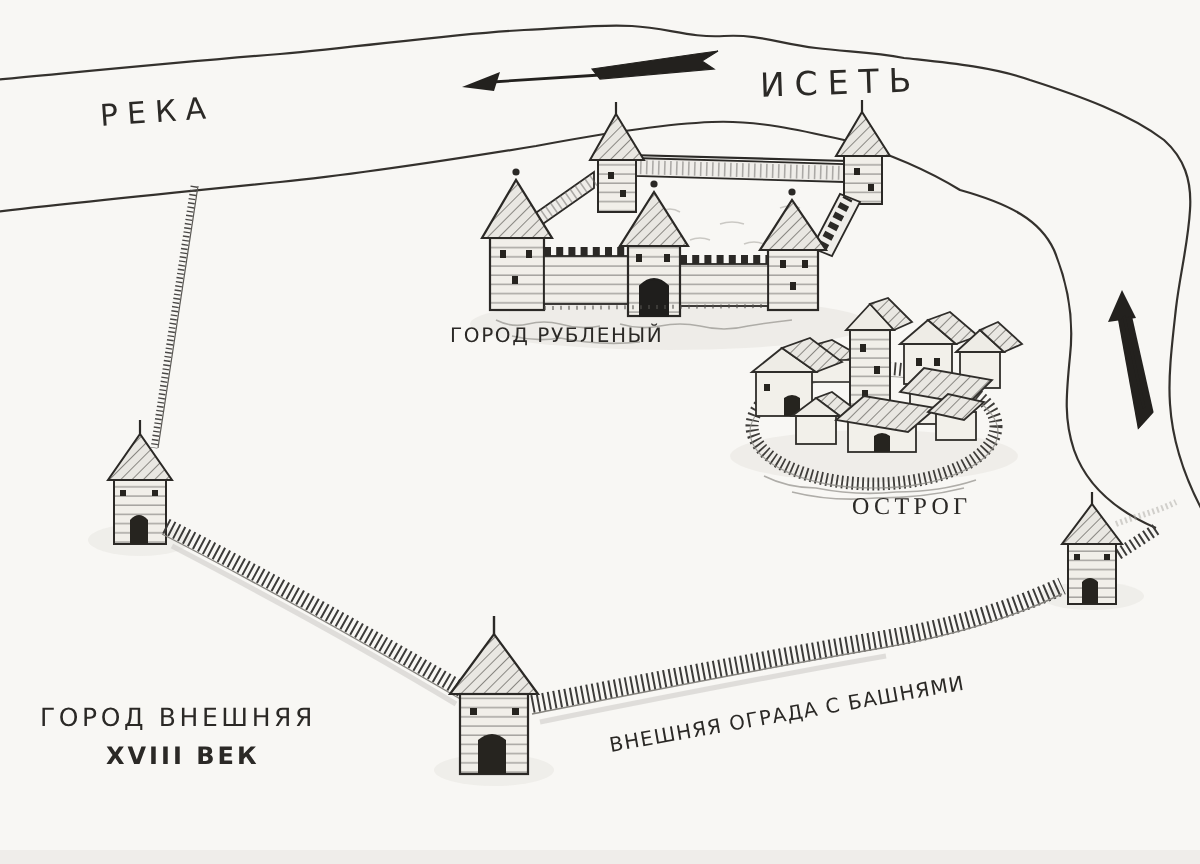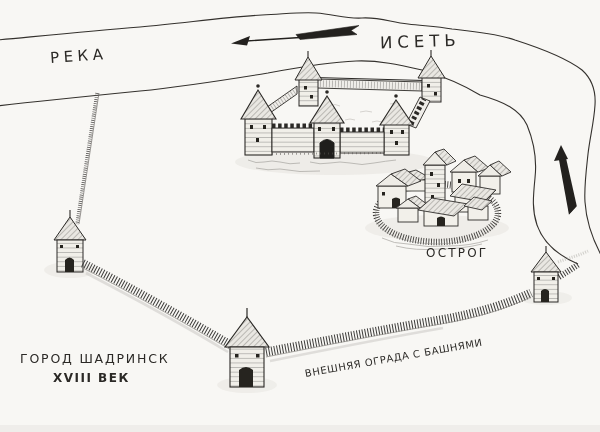--- a/index.html
+++ b/index.html
@@ -7,21 +7,21 @@
     position:relative;width:600px;height:432px;overflow:hidden;
     background:#f8f7f4;
     font-family:"DejaVu Sans","Liberation Sans",sans-serif;
     color:#2b2926;
   }
   #stage svg{position:absolute;left:0;top:0;}
   .lbl{position:absolute;white-space:nowrap;color:#2b2926;}
   .lbl-reka{left:50px;top:47px;font-size:15px;letter-spacing:4.5px;transform:rotate(-4deg);}
   .lbl-iset{left:380px;top:32px;font-size:16.5px;letter-spacing:5px;transform:rotate(-2deg);}
   .lbl-rubleny{left:225px;top:163px;font-size:10px;letter-spacing:0.8px;}
-  .lbl-ostrog{left:426px;top:246px;font-size:12px;letter-spacing:2.2px;}
+  .lbl-ostrog{left:426px;top:246px;font-size:12px;letter-spacing:2.2px;font-family:Liberation Serif, serif;}
   .lbl-fence{left:305px;top:368px;font-size:10px;letter-spacing:0.6px;transform:rotate(-10deg);transform-origin:left center;}
   .lbl-title1{left:20px;top:351px;font-size:12.5px;letter-spacing:1.8px;}
   .lbl-title2{left:53px;top:371px;font-size:12px;letter-spacing:1.5px;font-weight:bold;}
   .lbl-credit{left:470px;top:409px;font-size:9.5px;font-style:italic;letter-spacing:0.4px;color:#3a3834;}
 </style>
 </head>
 <body>
 
 <div id="stage">
   <svg width="600" height="432" viewBox="0 0 600 432">
@@ -253,17 +253,18 @@
         <path d="M382,238 q12,6 26,6 q20,4 40,2 q22,0 40,-6"></path>
         <path d="M396,246 q20,5 42,3 q24,0 44,-5"></path>
       </g>
     </g>
 
     <rect x="0" y="425" width="600" height="7" fill="#e7e6e2" opacity="0.55"></rect>
   </svg>
 
   <div class="lbl lbl-reka">РЕКА</div>
   <div class="lbl lbl-iset">ИСЕТЬ</div>
+  <div class="lbl lbl-rubleny">ГОРОД РУБЛЕНЫЙ</div>
   <div class="lbl lbl-ostrog">ОСТРОГ</div>
   <div class="lbl lbl-fence">ВНЕШНЯЯ ОГРАДА С БАШНЯМИ</div>
-  <div class="lbl lbl-title1">ГОРОД ШАДРИНСК</div>
+  <div class="lbl lbl-title1">ГОРОД ВНЕШНЯЯ</div>
   <div class="lbl lbl-title2">XVIII ВЕК</div>
 </div>
 
 </body></html>

